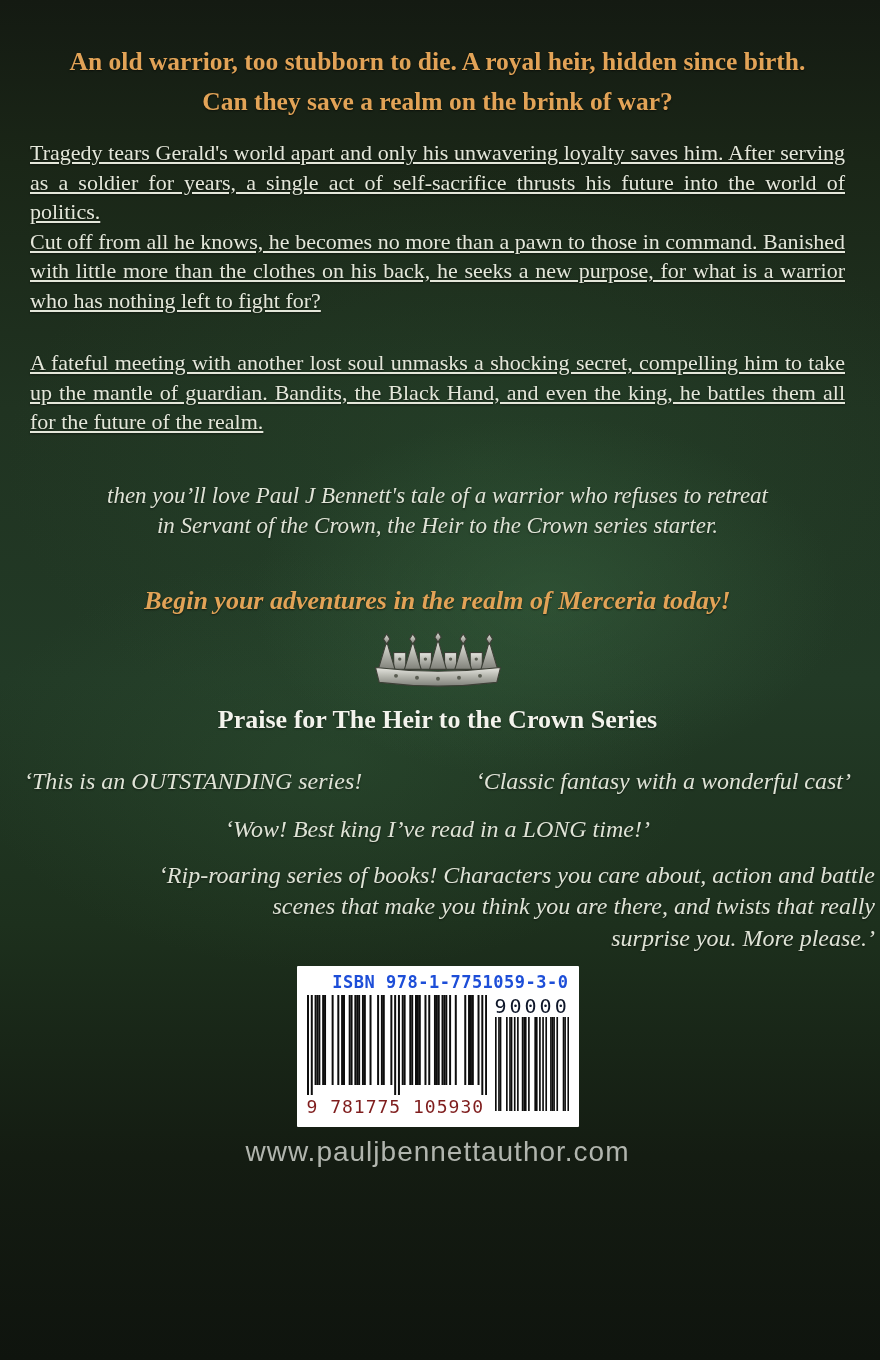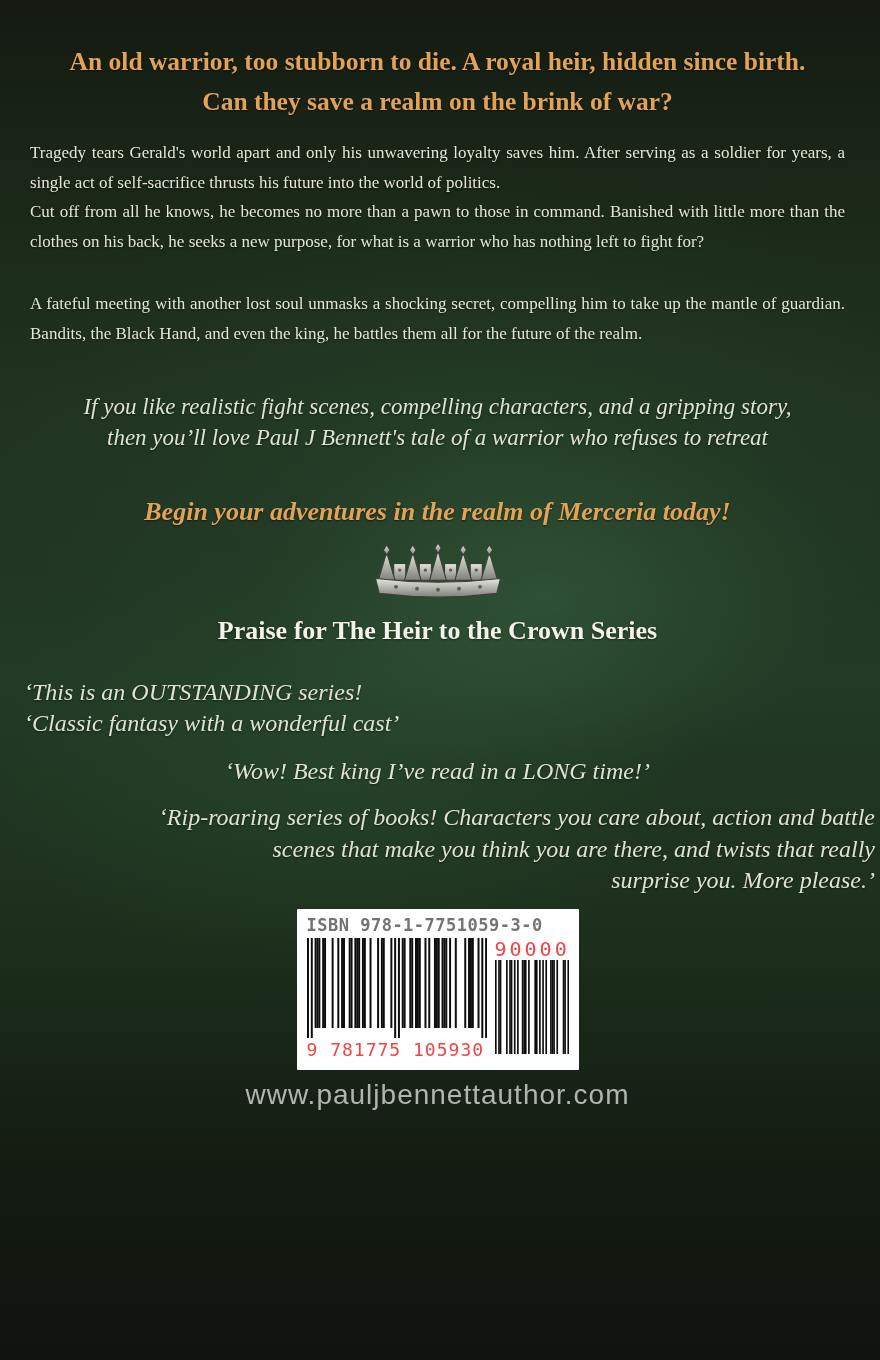--- a/index.html
+++ b/index.html
@@ -7,58 +7,58 @@
     width:880px;height:1360px;overflow:hidden;
     background:
       radial-gradient(ellipse 420px 260px at 62% 44%, rgba(74,130,84,0.28), rgba(0,0,0,0) 70%),
       radial-gradient(ellipse 520px 300px at 38% 56%, rgba(60,110,68,0.22), rgba(0,0,0,0) 70%),
       radial-gradient(ellipse 640px 400px at 55% 34%, rgba(46,88,54,0.28), rgba(0,0,0,0) 75%),
       linear-gradient(180deg,#141a12 0%,#1a2617 12%,#203321 30%,#223a26 50%,#1d301d 68%,#141c12 85%,#0f140e 100%);
     font-family:"Liberation Serif", serif;
   }
   .cover{position:relative;width:875px;height:1360px;border-radius:29px;}
   .headline{padding-top:42px;text-align:center;font-weight:bold;font-size:25.5px;line-height:40px;color:#e2a357;text-shadow:0 1px 2px rgba(0,0,0,0.55);}
-  .body-para{margin:0 30px;text-align:justify;color:#e4e7da;font-size:17px;line-height:29.5px;text-shadow:0 1px 2px rgba(0,0,0,0.5);}
+  .body-para{margin:0 30px;text-align:justify;color:#e4e7da;font-size:22px;line-height:29.5px;text-shadow:0 1px 2px rgba(0,0,0,0.5);text-decoration:underline;}
   .mt1{margin-top:16px;} .mt2{} .mt3{margin-top:33px;} .mt4{margin-top:33px;}
   .pitch{margin-top:44px;text-align:center;font-style:italic;font-size:23px;line-height:30.5px;color:#dfe3d6;text-shadow:0 1px 2px rgba(0,0,0,0.5);}
   .cta{margin-top:42px;text-align:center;font-weight:bold;font-size:26px;line-height:33px;color:#e2a357;text-shadow:0 1px 2px rgba(0,0,0,0.55);font-style:italic;}
   .crown{margin-top:12px;text-align:center;height:62px;}
   .praise-heading{margin-top:12px;text-align:center;font-weight:bold;font-size:26px;line-height:33px;color:#f3f3ec;text-shadow:0 1px 2px rgba(0,0,0,0.5);}
-  .quote{font-style:italic;color:#dfe3d6;font-size:24px;text-shadow:0 1px 2px rgba(0,0,0,0.5);flex-direction:column;}
+  .quote{font-style:italic;color:#dfe3d6;font-size:24px;text-shadow:0 1px 2px rgba(0,0,0,0.5);}
   .quote-row{margin:30px 24px 0;display:flex;justify-content:space-between;line-height:31px;}
   .quote-center{margin-top:17px;text-align:center;line-height:31px;}
   .quote-block{margin-top:15px;text-align:right;line-height:31.5px;}
   .barcode-box{width:282px;margin:12px auto 0;background:#ffffff;padding:6px 10px 8px;box-sizing:border-box;border-radius:1px;}
-  .isbn-label{font-family:"DejaVu Sans Mono", monospace;font-weight:bold;font-size:17px;letter-spacing:0.5px;text-align:left;color:#737373;line-height:21px;white-space:nowrap;}
+  .isbn-label{font-family:"DejaVu Sans Mono", monospace;font-weight:bold;font-size:17px;letter-spacing:0.5px;text-align:right;color:#1d4ed8;line-height:21px;white-space:nowrap;}
   .barcode-row{display:flex;justify-content:space-between;margin-top:2px;}
   .main-code{width:180px;}
   .bars-main{height:100px;}
-  .ean-digits{font-family:"DejaVu Sans Mono", monospace;font-size:18px;letter-spacing:1px;color:#ef4444;line-height:24px;white-space:nowrap;}
+  .ean-digits{font-family:"DejaVu Sans Mono", monospace;font-size:18px;letter-spacing:1px;color:#7f1d1d;line-height:24px;white-space:nowrap;}
   .supp-code{width:74px;display:flex;flex-direction:column;}
-  .supp-num{font-family:"DejaVu Sans Mono", monospace;font-size:20px;letter-spacing:3px;text-align:center;color:#ef4444;line-height:22px;}
+  .supp-num{font-family:"DejaVu Sans Mono", monospace;font-size:20px;letter-spacing:3px;text-align:center;color:#0f172a;line-height:22px;}
   .bars-supp{height:94px;}
   .website{margin-top:8px;text-align:center;font-family:"Liberation Sans", sans-serif;font-size:28px;line-height:34px;color:#b1b5ae;letter-spacing:1px;}
 </style>
 </head>
 <body>
 
 <div class="cover">
 
   <div class="headline">
     <div>An old warrior, too stubborn to die. A royal heir, hidden since birth.</div>
     <div>Can they save a realm on the brink of war?</div>
   </div>
 
   <p class="body-para mt1">Tragedy tears Gerald's world apart and only his unwavering loyalty saves him. After serving as a soldier for years, a single act of self-sacrifice thrusts his future into the world of politics.</p>
   <p class="body-para mt2">Cut off from all he knows, he becomes no more than a pawn to those in command. Banished with little more than the clothes on his back, he seeks a new purpose, for what is a warrior who has nothing left to fight for?</p>
   <p class="body-para mt3">A fateful meeting with another lost soul unmasks a shocking secret, compelling him to take up the mantle of guardian. Bandits, the Black Hand, and even the king, he battles them all for the future of the realm.</p>
 
   <div class="pitch">
-    <div>If you like realistic fight scenes, compelling characters, and a gripping story,</div>
     <div>then you’ll love Paul J Bennett's tale of a warrior who refuses to retreat</div>
+    <div>in Servant of the Crown, the Heir to the Crown series starter.</div>
   </div>
 
   <div class="cta">Begin your adventures in the realm of Merceria today!</div>
 
   <div class="crown">
     <svg width="140" height="62" viewBox="0 0 150 64">
       <defs>
         <linearGradient id="silverGrad" x1="0" y1="0" x2="0" y2="1">
           <stop offset="0" stop-color="#e6e6e0"></stop>
           <stop offset="0.45" stop-color="#b7b8b0"></stop>

